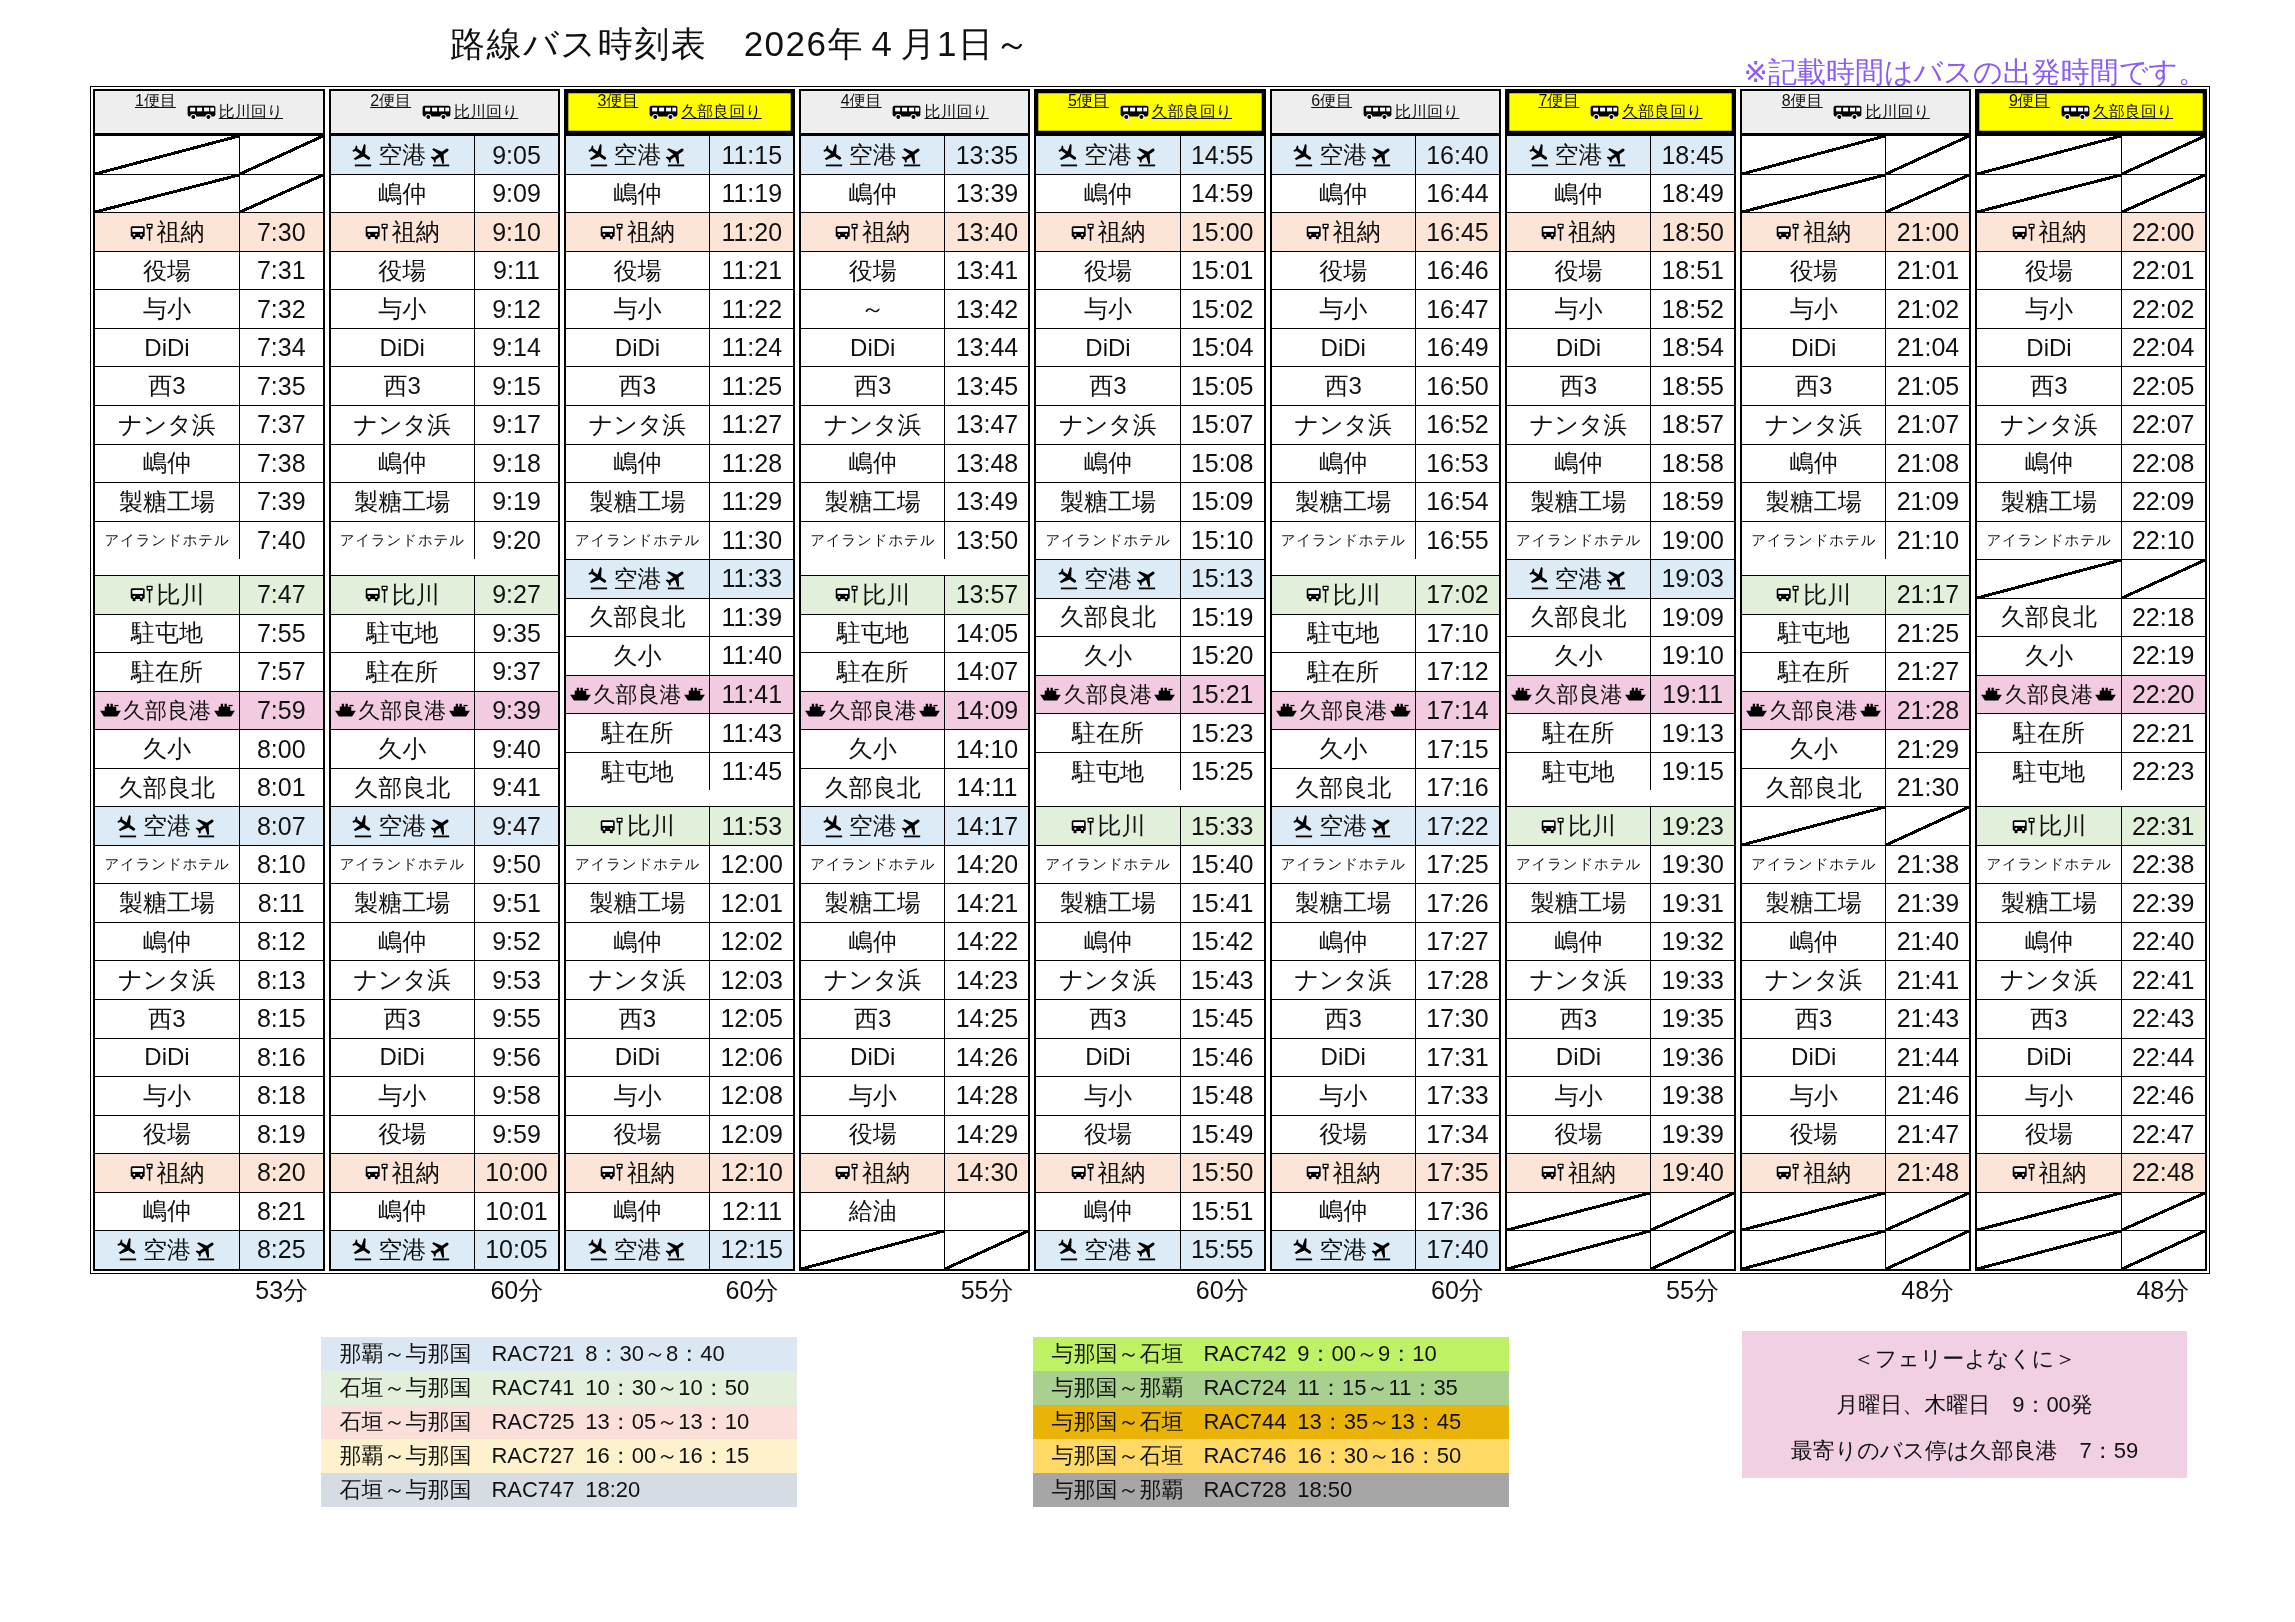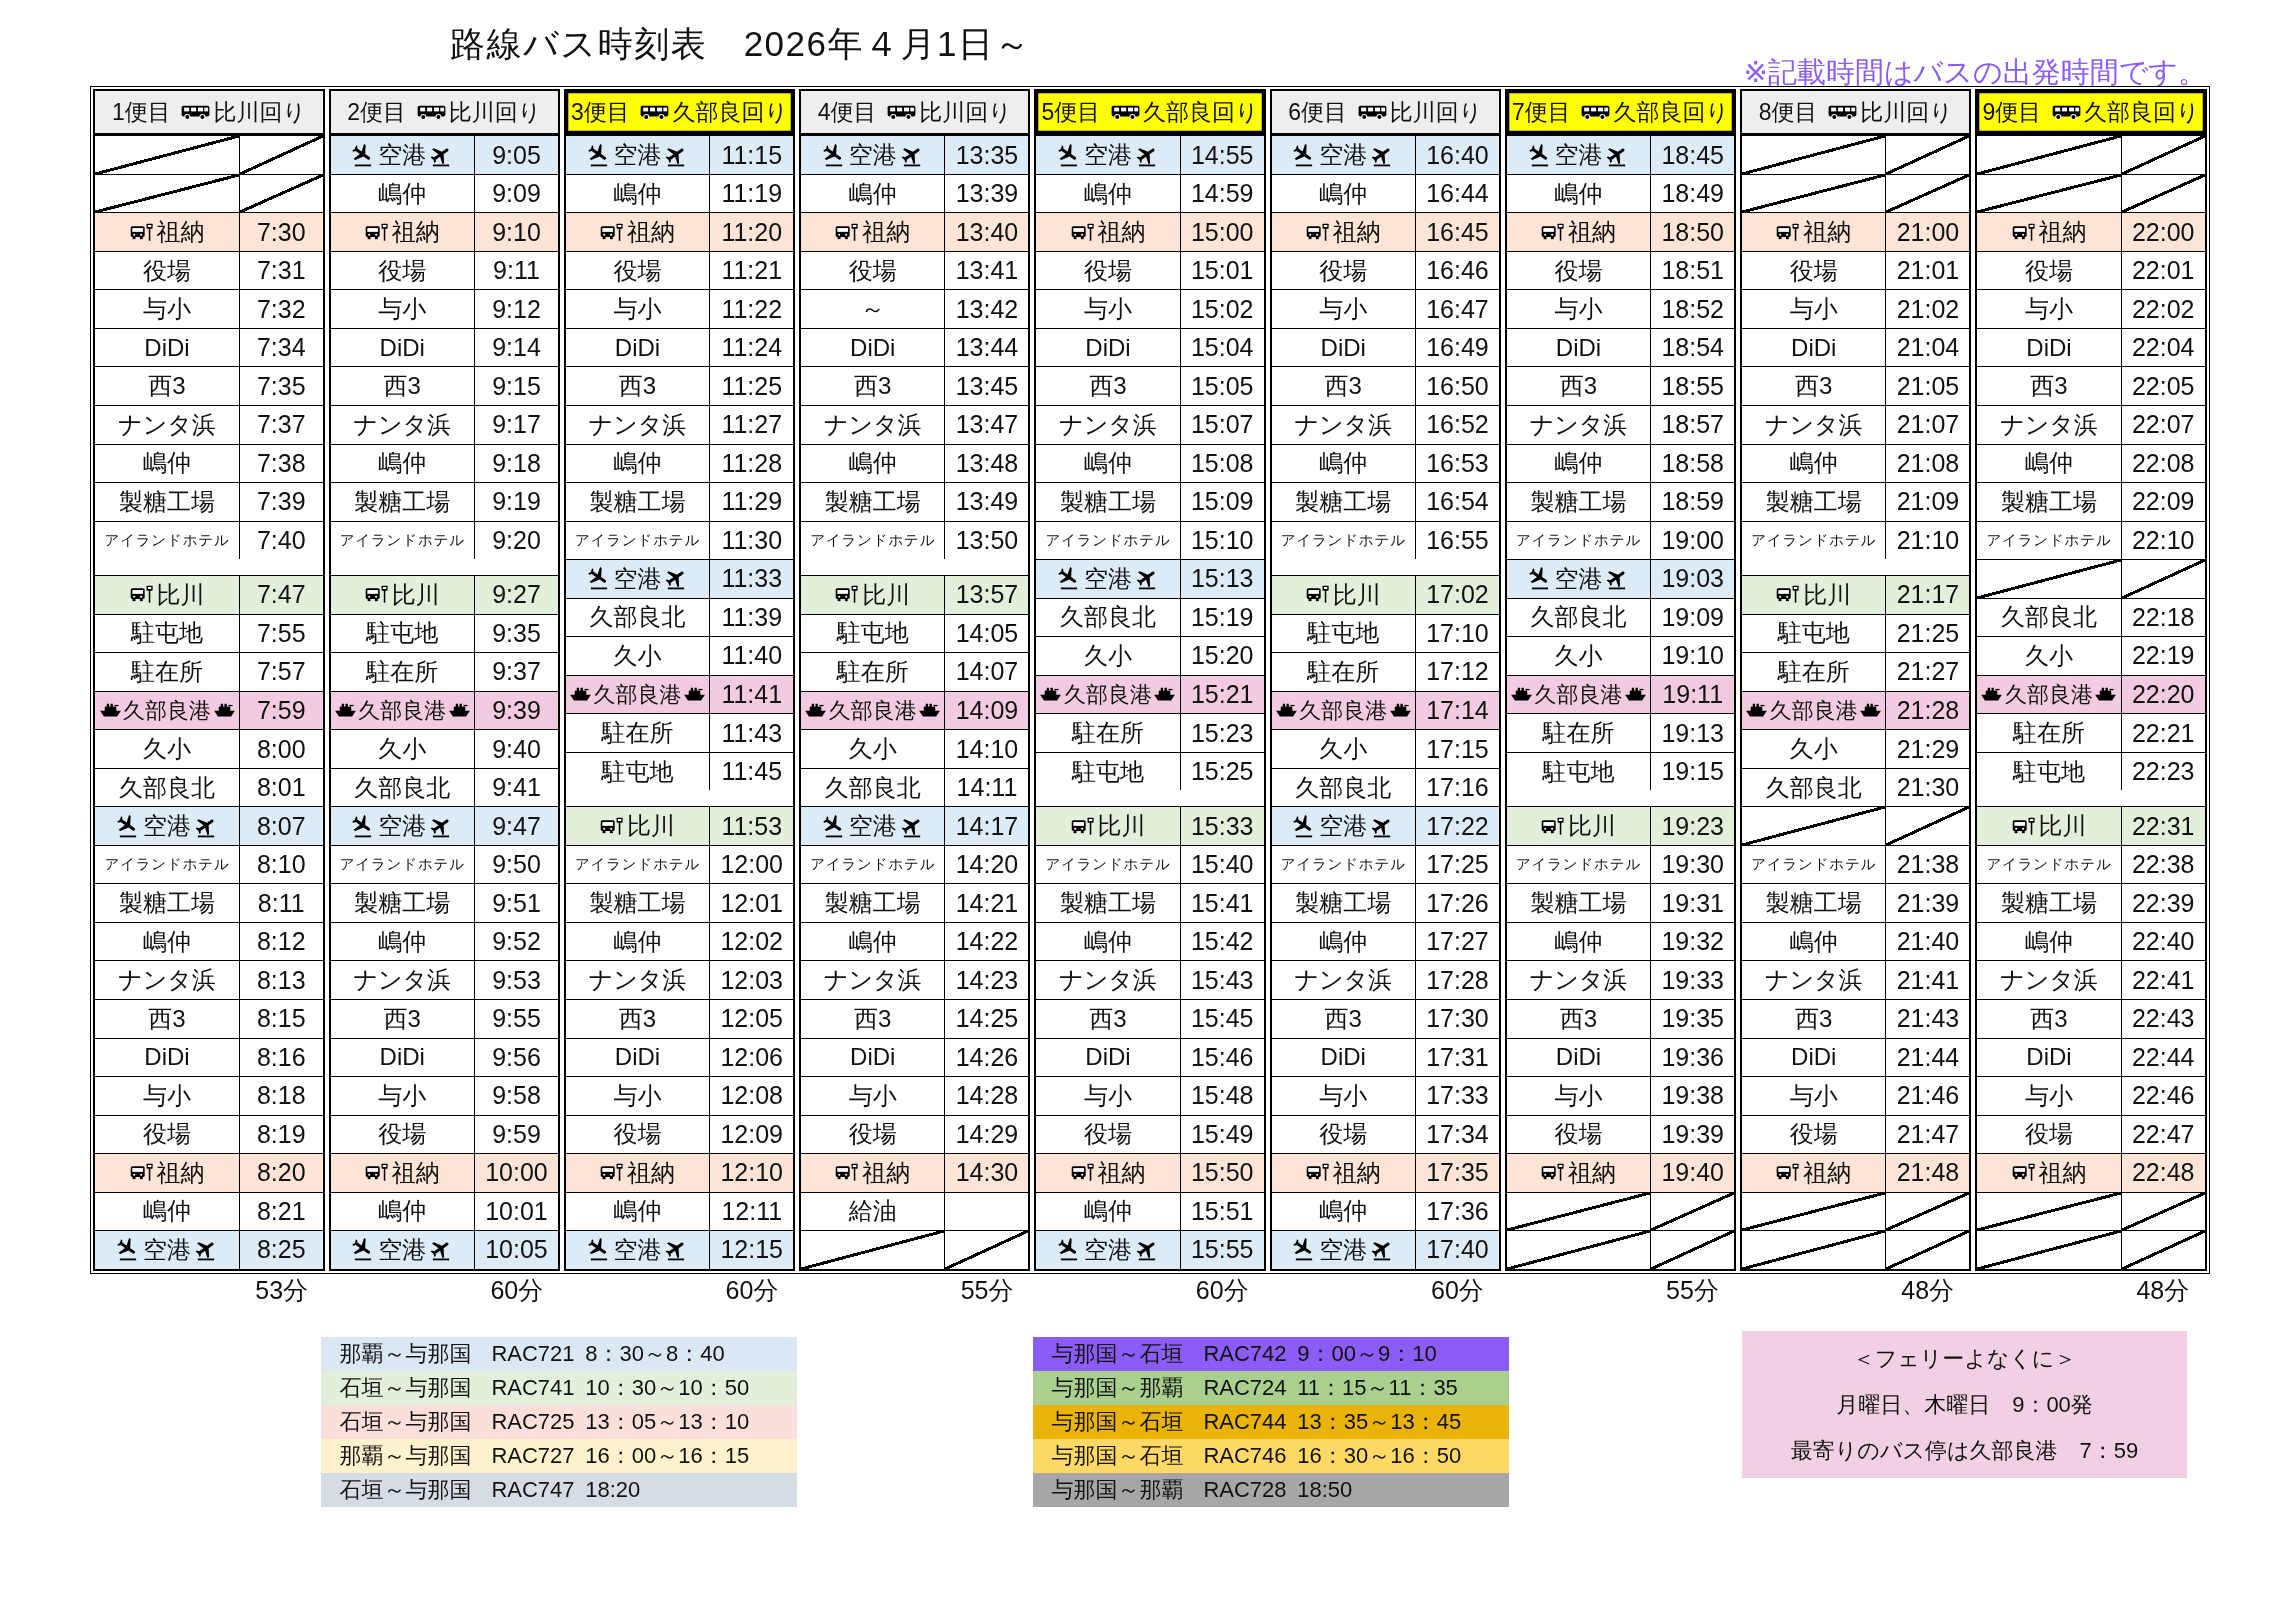--- a/index.html
+++ b/index.html
@@ -6,22 +6,22 @@
   .canvas{position:relative;width:2295px;height:1623px;background:#fff;
           font-family:"Liberation Sans","DejaVu Sans",sans-serif;color:#111;}
   .title{position:absolute;left:450px;top:21.4px;font-size:35px;font-weight:500;letter-spacing:1.5px;}
   .note{position:absolute;right:88px;top:53px;font-size:29px;color:#8b5cf6;font-weight:500;}
 
   
   .timetable{position:absolute;left:90px;top:86px;width:2120px;height:1188px;
              box-sizing:border-box;border:1.5px solid #000;padding:2.3px;
              display:grid;grid-template-columns:repeat(9,1fr);column-gap:3.8px;}
   .col{border:2.3px solid #000;display:flex;flex-direction:column;box-sizing:border-box;background:#fff;}
-  .col-header{height:44px;flex:none;border-bottom:2.3px solid #000;display:flex;align-items:center;
-              justify-content:center;gap:10.7px;background:#eeeeee;font-size:23px;box-sizing:border-box;}
+  .col-header{height:44px;flex:none;border-bottom:2.3px solid #000;display:flex;
+              justify-content:center;gap:10.7px;background:#eeeeee;font-size:16px;box-sizing:border-box;text-decoration:underline;}
   .col-header.yellow{background:#ffff00;box-shadow:inset 0 0 0 2.3px #000;}
   .route-wrap{display:flex;align-items:center;gap:3.1px;}
   .row{flex:1;display:flex;border-top:1.5px solid #000;box-sizing:border-box;min-height:0;}
   .row:first-of-type{border-top:none;}
   .cell{display:flex;align-items:center;justify-content:center;box-sizing:border-box;min-width:0;}
   .cell.name{flex:1;gap:3.8px;padding:0 1.5px;font-size:24px;}
   .cell.time{width:84px;flex:none;border-left:1.5px solid #000;font-size:25px;}
   .nm{white-space:nowrap;}
   .nm.sm{font-size:14.5px;letter-spacing:0.8px;}
   .row.sonai{background:#fce4d6;}
@@ -2585,21 +2585,21 @@
       <div class="lrow" style="background:#e2efda">
        <span>石垣～与那国</span><span class="flight">RAC741</span><span class="ftime">10：30～10：50</span></div>
       <div class="lrow" style="background:#fbdfdb">
        <span>石垣～与那国</span><span class="flight">RAC725</span><span class="ftime">13：05～13：10</span></div>
       <div class="lrow" style="background:#fdf2cc">
        <span>那覇～与那国</span><span class="flight">RAC727</span><span class="ftime">16：00～16：15</span></div>
       <div class="lrow" style="background:#d6dce4">
        <span>石垣～与那国</span><span class="flight">RAC747</span><span class="ftime">18:20</span></div>
     </div>
   <div class="legend" id="legend-departures">
-      <div class="lrow" style="background:#8b5cf6">
+      <div class="lrow" style="background:#bef264">
        <span>与那国～石垣</span><span class="flight">RAC742</span><span class="ftime">9：00～9：10</span></div>
       <div class="lrow" style="background:#a9d08e">
        <span>与那国～那覇</span><span class="flight">RAC724</span><span class="ftime">11：15～11：35</span></div>
       <div class="lrow" style="background:#eab308">
        <span>与那国～石垣</span><span class="flight">RAC744</span><span class="ftime">13：35～13：45</span></div>
       <div class="lrow" style="background:#ffd966">
        <span>与那国～石垣</span><span class="flight">RAC746</span><span class="ftime">16：30～16：50</span></div>
       <div class="lrow" style="background:#a6a6a6">
        <span>与那国～那覇</span><span class="flight">RAC728</span><span class="ftime">18:50</span></div>
     </div>

